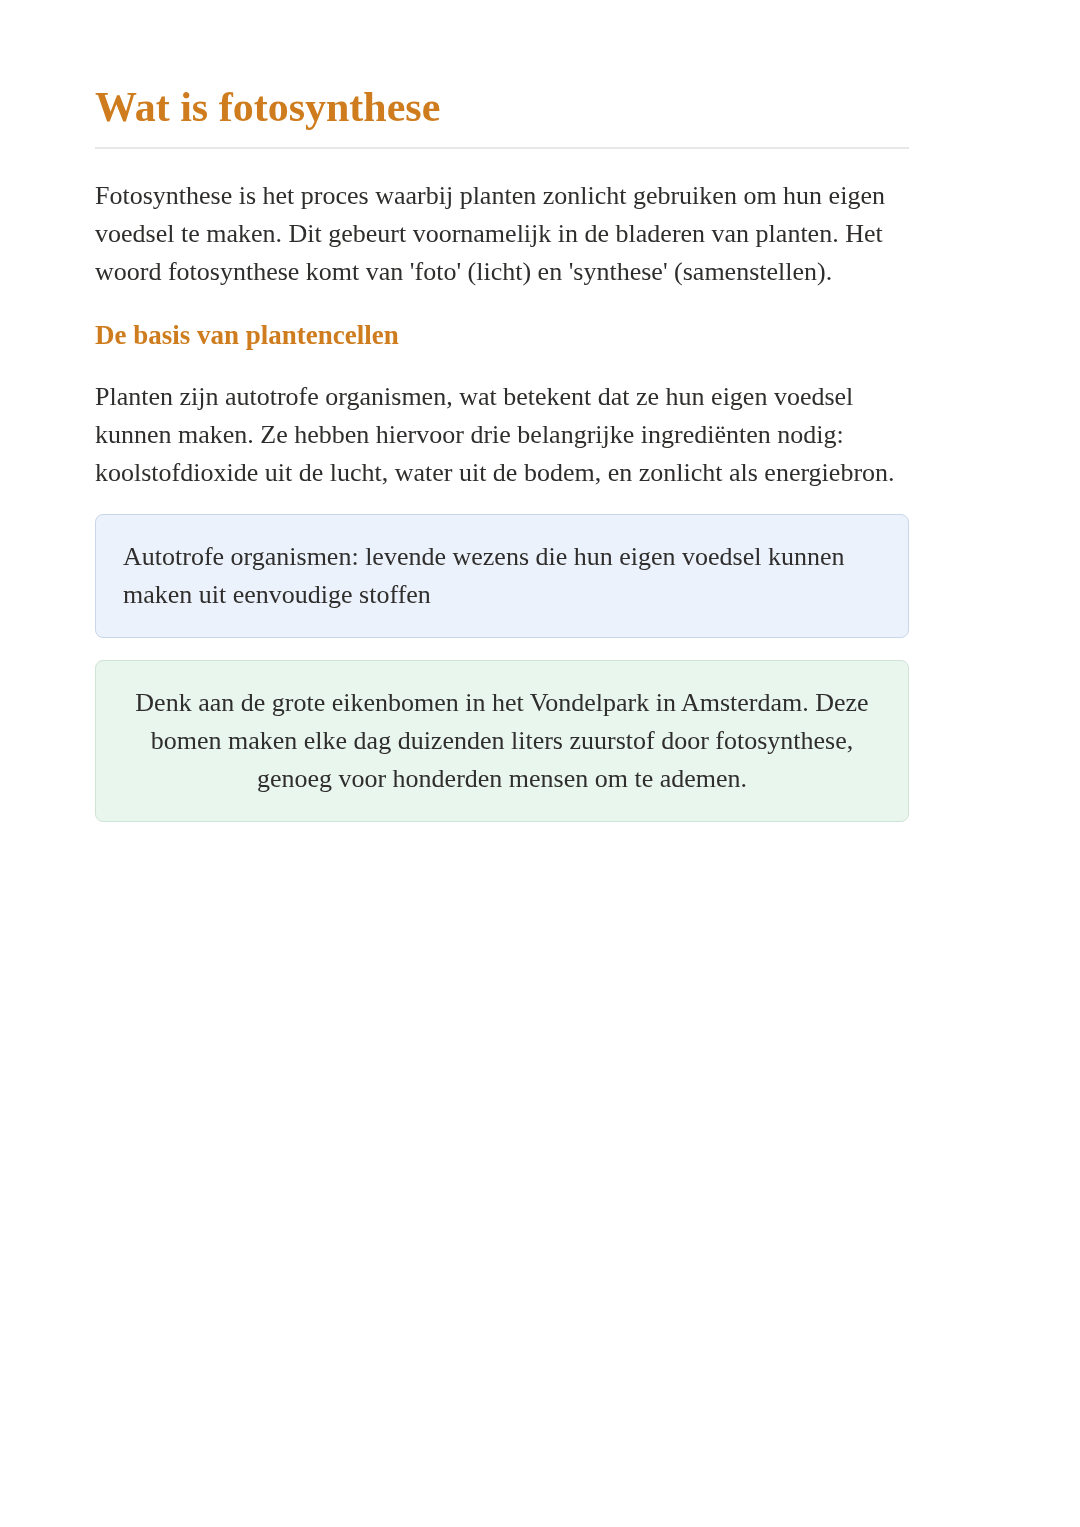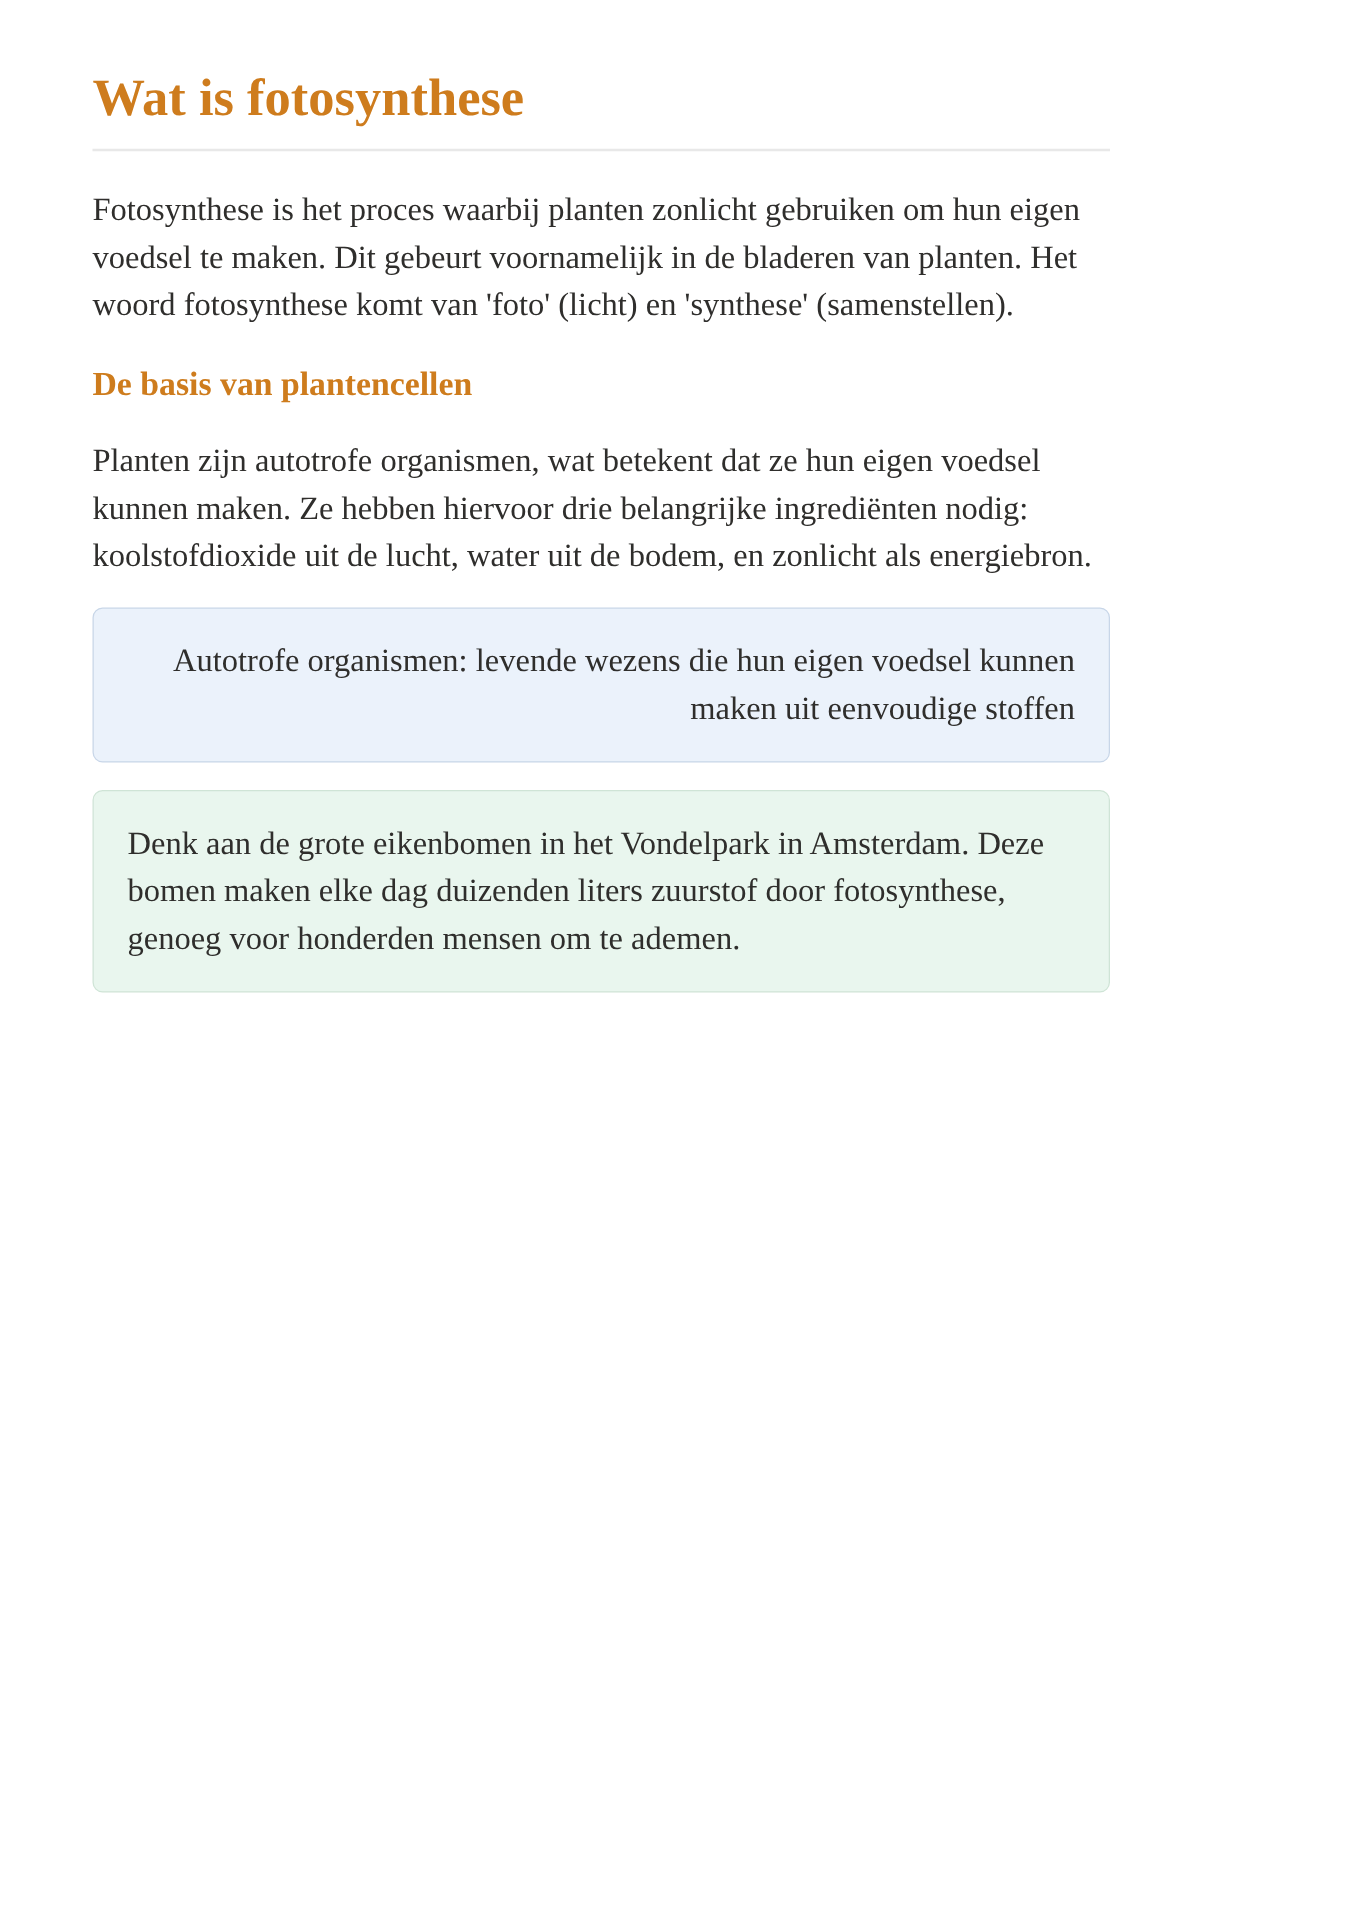--- a/index.html
+++ b/index.html
@@ -16,22 +16,22 @@
   html,body{background:var(--page-bg);}
   body{
     width:1080px;
     min-height:1527px;
     font-family:"Liberation Serif","DejaVu Serif",serif;
     color:var(--body-text);
     position:relative;
   }
   .doc{
     width:814px;
-    margin-left:74px;
-    padding-top:55px;
+    margin-left:95px;
+    padding-top:83px;
   }
   h1.page-title{
     font-size:42px;
     line-height:1.15;
     font-weight:700;
     color:var(--accent);
     letter-spacing:0;
   }
   hr.title-rule{
     border:none;
@@ -60,25 +60,25 @@
   }
   .callout p{
     font-size:26px;
     line-height:38px;
     margin:0;
     color:var(--body-text);
   }
   .callout-definition{
     background:var(--definition-bg);
     border:1.5px solid var(--definition-border);
-    text-align:right;
   }
   .callout-example{
     background:var(--example-bg);
     border:1.5px solid var(--example-border);
+    text-align:center;
   }
 </style>
 </head>
 <body>
 
 <main class="doc">
 
   <h1 class="page-title">Wat is fotosynthese</h1>
 
   <hr class="title-rule">

